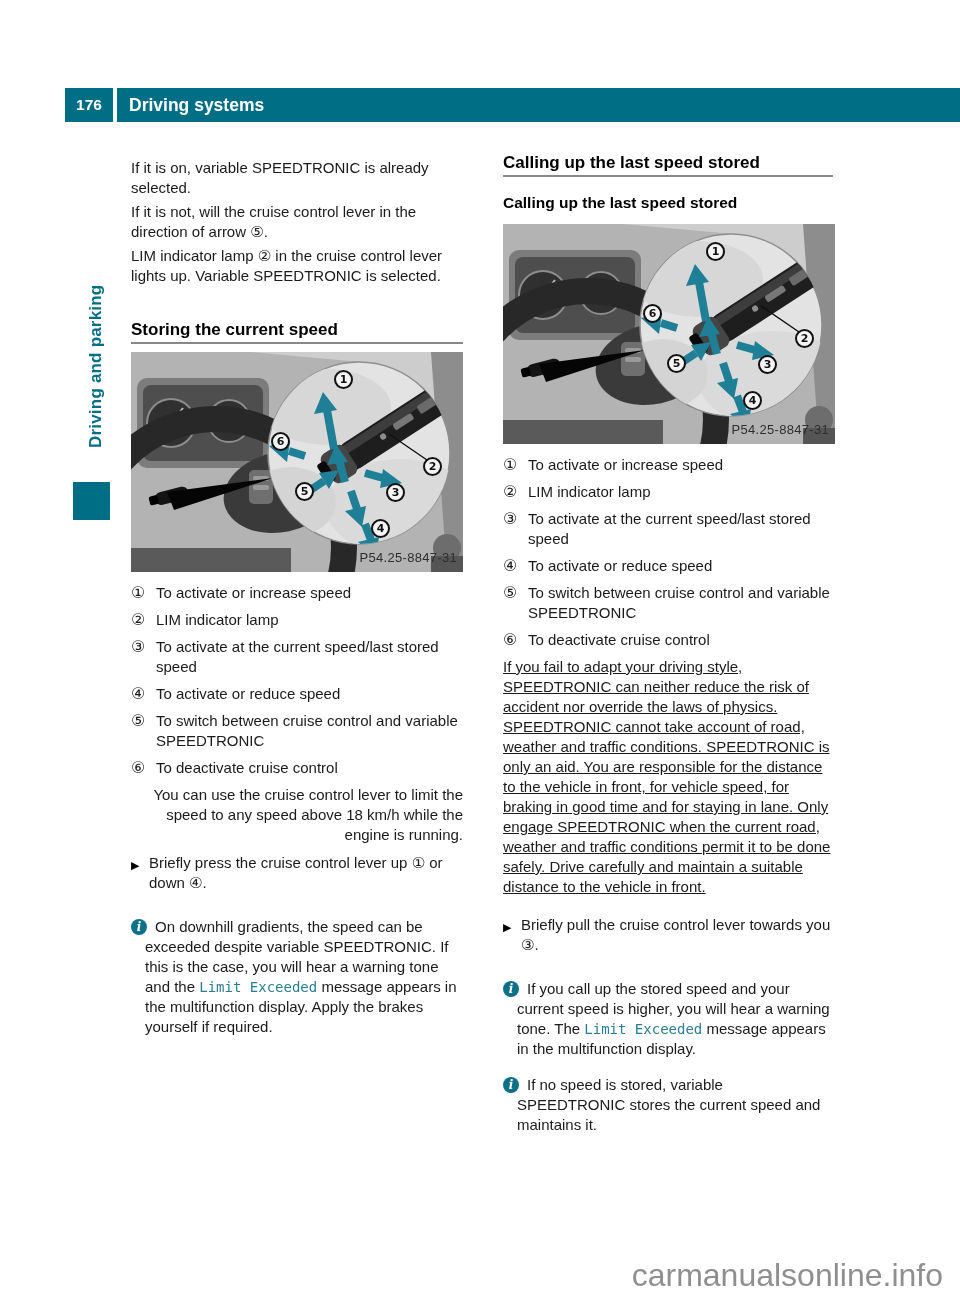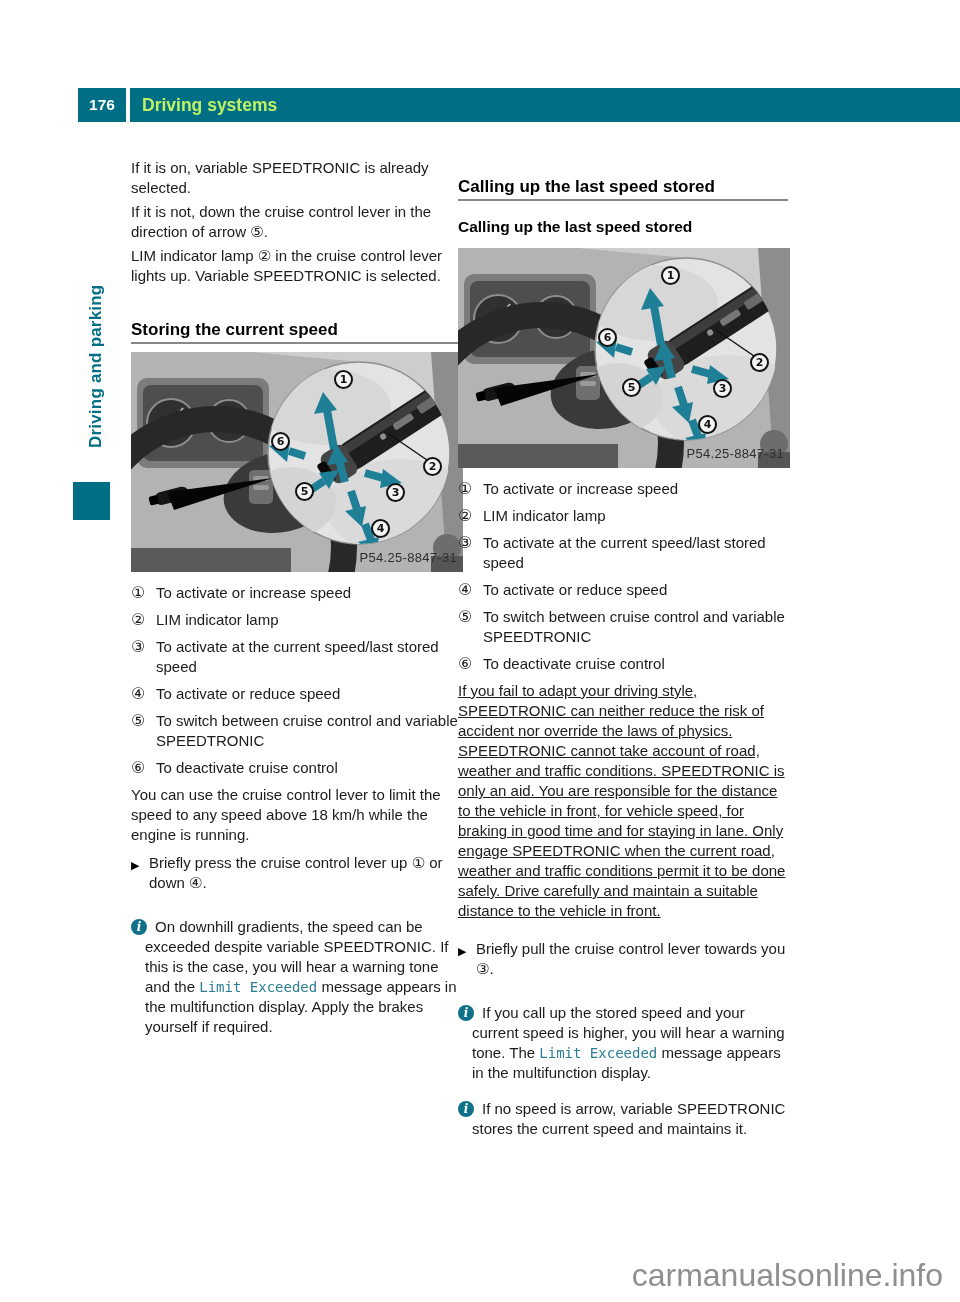--- a/index.html
+++ b/index.html
@@ -2,41 +2,41 @@
 <html><head>
 <meta charset="utf-8">
 <style>
   html,body{margin:0;padding:0;}
   body{
     width:960px;height:1302px;position:relative;background:#ffffff;
     font-family:"Liberation Sans","DejaVu Sans",sans-serif;color:#1b1b1b;
     overflow:hidden;
   }
   
-  .topbar{position:absolute;left:78px;top:88px;right:0;height:34px;padding-left:8px;}
+  .topbar{position:absolute;left:65px;top:88px;right:0;height:34px;padding-left:8px;}
   .pagenum{
     position:absolute;left:0;top:0;width:48px;height:34px;background:#006e84;
     color:#fff;font-size:15.5px;font-weight:bold;display:flex;align-items:center;justify-content:center;
   }
   .toptitle{
     position:absolute;left:52px;right:0;top:0;height:34px;background:#006e84;
-    color:#bef264;font-size:17.5px;font-weight:bold;display:flex;align-items:center;padding-left:12px;box-sizing:border-box;
+    color:#ffffff;font-size:17.5px;font-weight:bold;display:flex;align-items:center;padding-left:12px;box-sizing:border-box;
   }
   
   .side-label{
     position:absolute;left:82px;top:252px;height:196px;width:28px;
     writing-mode:vertical-rl;transform:rotate(180deg);
     color:#006e84;font-size:17px;font-weight:bold;letter-spacing:0.2px;
     display:flex;align-items:center;
   }
   .side-square{position:absolute;left:73px;top:482px;width:37px;height:38px;background:#006e84;}
   
   .col{position:absolute;top:150px;font-size:15px;line-height:20px;}
   .col-left{left:131px;width:332px;}
-  .col-right{left:458px;width:330px;margin-top:24px;}
+  .col-right{left:503px;width:330px;}
   p.body{margin:0 0 4px 0;}
   p.first{margin-top:8px;}
   h2.sec{
     font-size:17px;line-height:20px;font-weight:bold;margin:0;
     padding-bottom:2px;border-bottom:2px solid #888;color:#000;
   }
   .col-left h2.sec{margin-top:34px;}
   .col-right h2.sec{margin-top:3px;}
   h3.subsec{font-size:15.5px;line-height:20px;font-weight:bold;margin:16px 0 0 0;color:#000;}
   
@@ -64,21 +64,21 @@
   .info{position:relative;padding-left:14px;margin-top:24px;}
   .info.tight{margin-top:16px;}
   .info-icon{
     position:absolute;left:0;top:2px;width:16px;height:16px;border-radius:50%;
     background:#0f7189;color:#fff;text-align:center;font-family:"DejaVu Serif",serif;
     font-size:12px;line-height:16px;font-weight:bold;font-style:italic;
   }
   .info-body{text-indent:10px;}
   .msg{font-family:"DejaVu Sans Mono",monospace;color:#2a7e93;font-size:14px;text-align:right;}
   
-  .p4{margin-top:12px;}
+  .p4{margin-top:12px;text-align:right;}
   .col-right .bodywide{margin-top:7px;text-decoration:underline;}
   
   .watermark{position:absolute;right:17px;bottom:8px;font-size:32px;color:#8f8f8f;}
 </style>
 </head>
 <body>
 
 <svg width="0" height="0" style="position:absolute" aria-hidden="true">
   <defs>
     <clipPath id="magClip">
@@ -149,21 +149,21 @@
 <header class="topbar">
   <div class="pagenum">176</div>
   <div class="toptitle">Driving systems</div>
 </header>
 
 <div class="side-label">Driving and parking</div>
 <div class="side-square"></div>
 
 <div class="col col-left">
   <p class="body first">If it is on, variable SPEEDTRONIC is already selected.</p>
-  <p class="body"><span>If it is not, down the cruise control lever in the direction of arrow </span><span class="ref">⑤</span><span>.</span></p>
+  <p class="body"><span>If it is not, will the cruise control lever in the direction of arrow </span><span class="ref">⑤</span><span>.</span></p>
   <p class="body"><span>LIM indicator lamp </span><span class="ref">②</span><span> in the cruise control lever lights up. Variable SPEEDTRONIC is selected.</span></p>
 
   <h2 class="sec">Storing the current speed</h2>
 
   <div class="figure">
     <svg class="figsvg" viewBox="0 0 332 220">
         <use href="#figSteer"></use>
       </svg>
     <span class="callout c1">1</span>
     <span class="callout c2">2</span>
@@ -266,17 +266,17 @@
     <div class="step-body"><span>Briefly pull the cruise control lever towards you </span><span class="ref">③</span><span>.</span></div>
   </div>
 
   <div class="info">
     <span class="info-icon">i</span>
     <div class="info-body"><span>If you call up the stored speed and your current speed is higher, you will hear a warning tone. The </span><span class="msg">Limit Exceeded</span><span> message appears in the multifunction display.</span></div>
   </div>
 
   <div class="info tight">
     <span class="info-icon">i</span>
-    <div class="info-body">If no speed is arrow, variable SPEEDTRONIC stores the current speed and maintains it.</div>
+    <div class="info-body">If no speed is stored, variable SPEEDTRONIC stores the current speed and maintains it.</div>
   </div>
 </div>
 
 <div class="watermark">carmanualsonline.info</div>
 
 </body></html>

